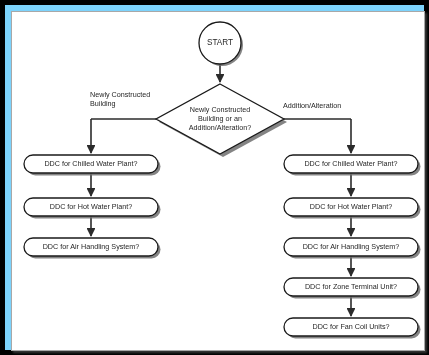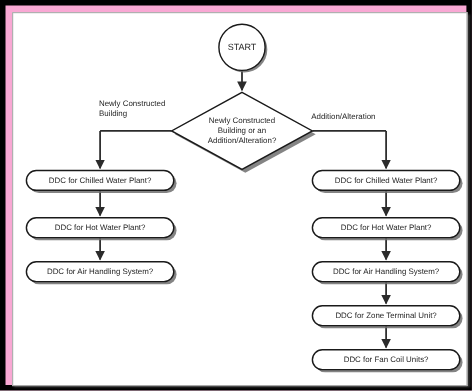--- a/index.html
+++ b/index.html
@@ -13,21 +13,21 @@
     font-family: "Liberation Sans", sans-serif;
     overflow: hidden;
   }
   #frame {
     position: absolute;
     left: 0; top: 0;
     width: 429px;
     height: 355px;
     box-sizing: border-box;
     border: 5px solid #000000;
-    background: #f9a8d4;
+    background: #7dd3fc;
     text-align: right;
   }
   #canvas {
     position: absolute;
     left: 6px;
     top: 6px;
     width: 414px;
     height: 340px;
     box-sizing: border-box;
     background: #ffffff;

